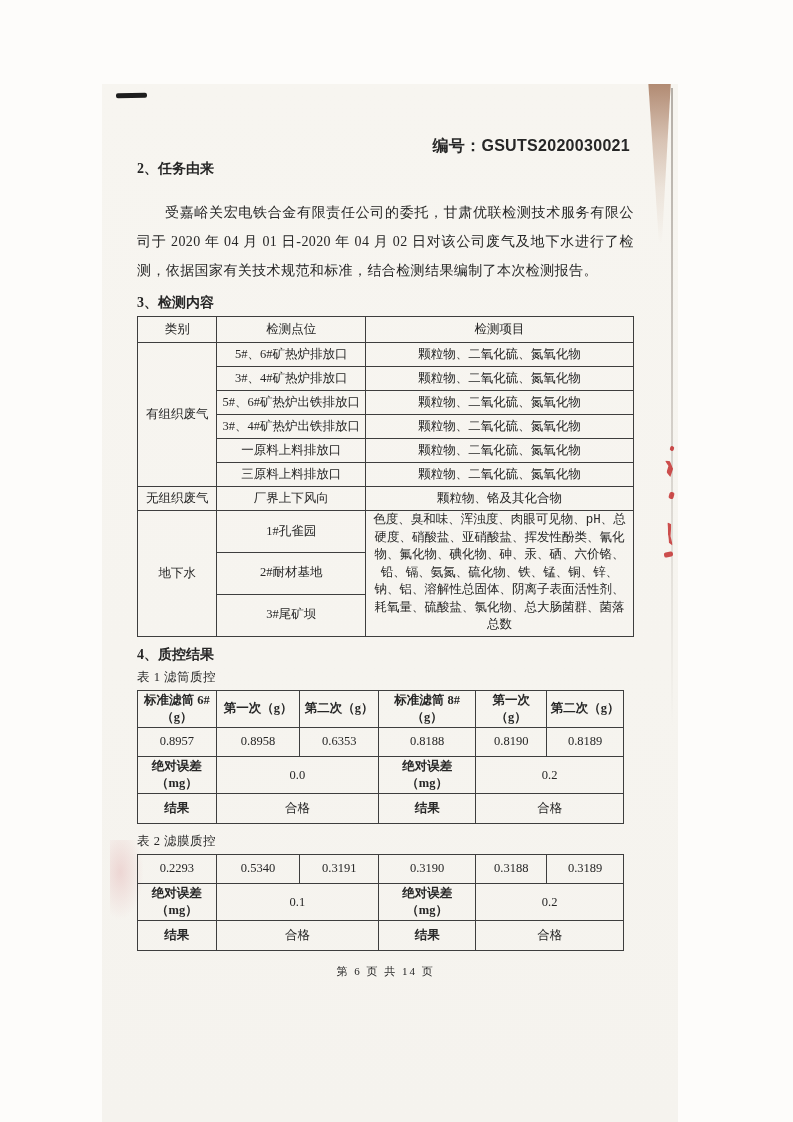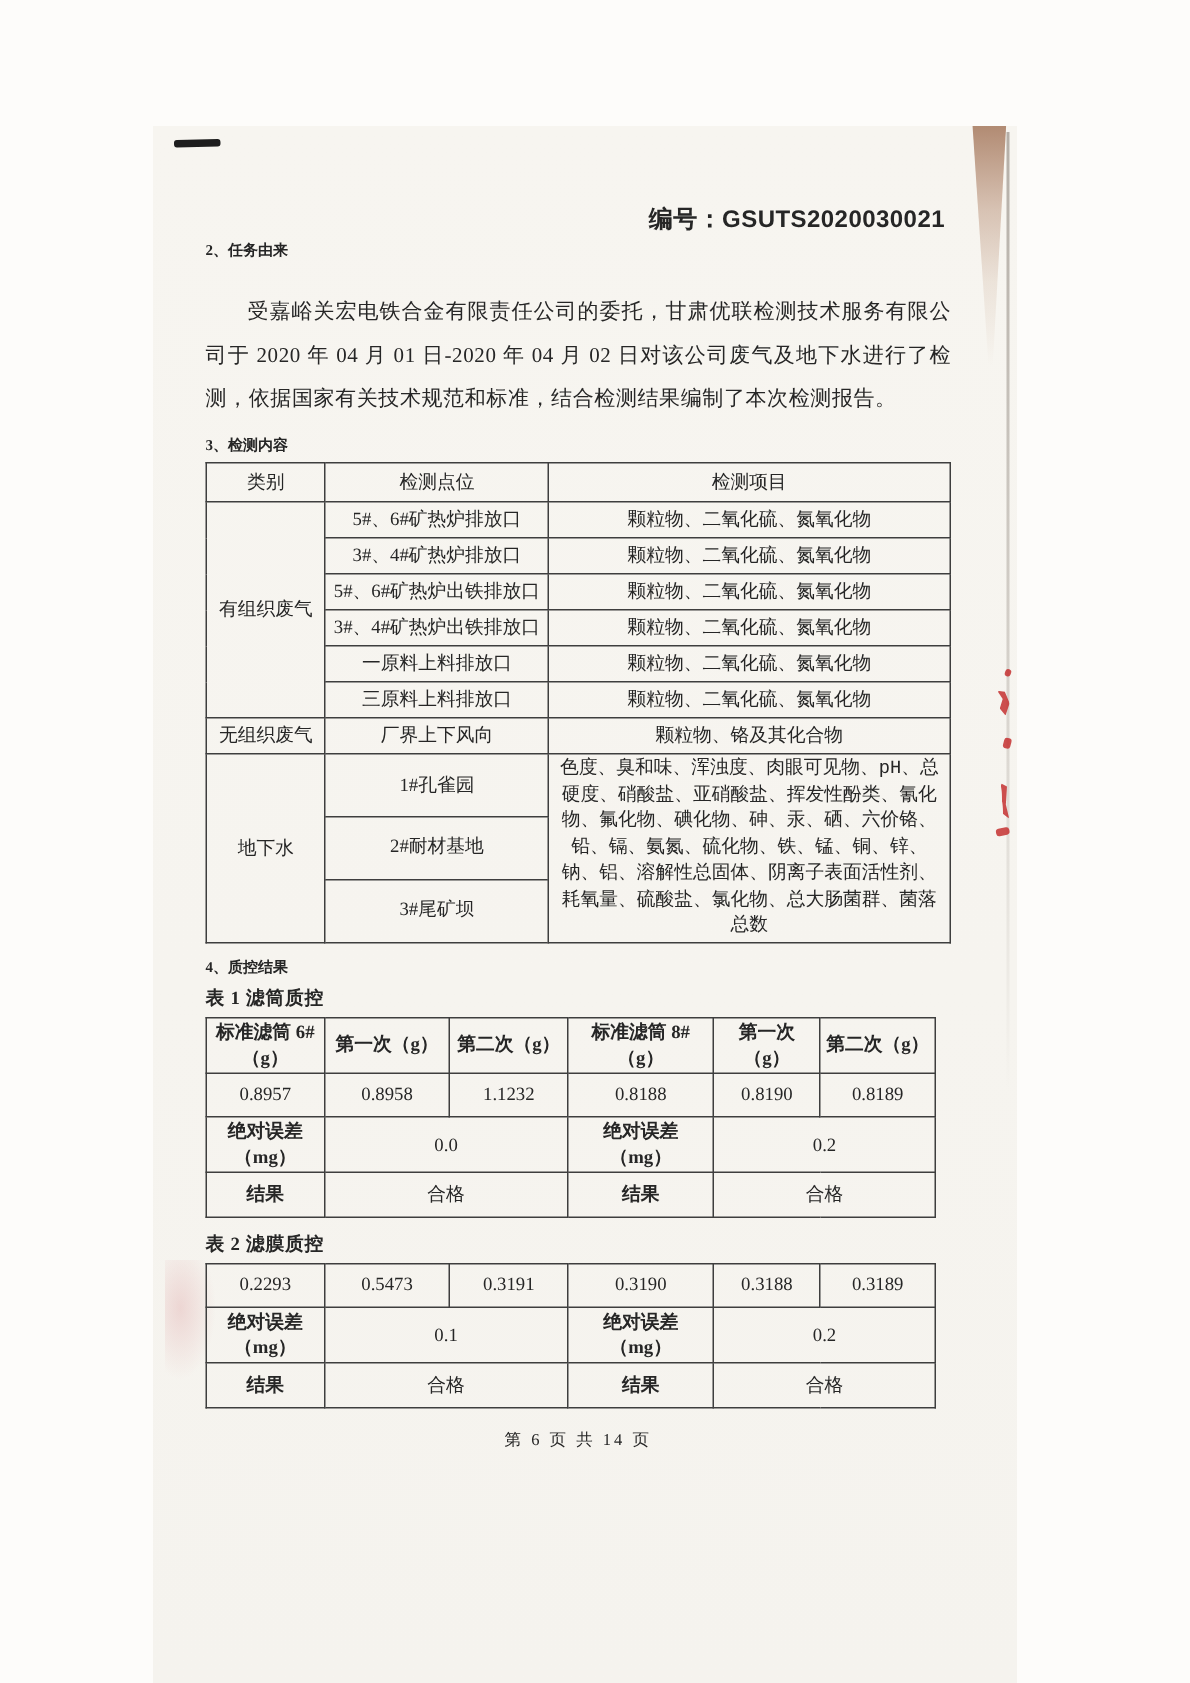--- a/index.html
+++ b/index.html
@@ -14,38 +14,38 @@
     background:linear-gradient(180deg,#f7f5f0 0%,#f6f4ef 55%,#f5f3ee 100%);
   }
   .content{
     position:absolute;left:137px;top:136px;width:497px;
   }
   .doc-number{
     text-align:right;font-size:16px;font-weight:bold;
     font-family:"Liberation Sans","DejaVu Sans",sans-serif;
     padding-right:4px;letter-spacing:.3px;
   }
-  .h-sec{font-size:10px;font-weight:bold;margin-top:3px;}
+  .h-sec{font-size:14px;font-weight:bold;margin-top:3px;}
   .para{
     margin-top:20px;margin-bottom:9px;
     font-size:14px;line-height:29px;text-align:justify;text-indent:2em;
     letter-spacing:.4px;
   }
   table{border-collapse:collapse;table-layout:fixed;}
   .tbl{width:100%;margin-top:4px;}
   .tbl td,.tbl th{
     border:1.4px solid #3e3e3e;text-align:center;vertical-align:middle;
     font-size:12.5px;font-weight:normal;padding:1px 5px;line-height:17.5px;
   }
   .tbl th{font-weight:normal;}
   .row-hdr{height:26px;}
   .row-gas{height:24px;}
   .row-gw{height:32px;}
   .cell-items-long{text-align:justify;padding:3px 7px;font-family:Liberation Mono, monospace;}
-  .caption{font-size:12.5px;margin-top:9px;letter-spacing:.5px;font-weight:bold;}
+  .caption{font-size:12.5px;margin-top:9px;letter-spacing:.5px;}
   .qtbl{width:98%;margin-top:4px;}
   .qtbl td,.qtbl th{
     border:1.4px solid #3e3e3e;text-align:center;vertical-align:middle;
     font-size:12.5px;padding:1px 3px;height:26.5px;
   }
   .qtbl th{font-weight:bold;}
   .lbl{font-weight:bold;}
   .footer{
     margin-top:13px;text-align:center;font-size:11px;letter-spacing:2px;
   }
@@ -174,21 +174,21 @@
       <th>标准滤筒 6#（g）</th>
       <th>第一次（g）</th>
       <th>第二次（g）</th>
       <th>标准滤筒 8#（g）</th>
       <th>第一次（g）</th>
       <th>第二次（g）</th>
     </tr>
     <tr>
       <td>0.8957</td>
       <td>0.8958</td>
-      <td>1.1232</td>
+      <td>0.6353</td>
       <td>0.8188</td>
       <td>0.8190</td>
       <td>0.8189</td>
     </tr>
     <tr>
       <td class="lbl">绝对误差（mg）</td>
       <td colspan="2">0.0</td>
       <td class="lbl">绝对误差（mg）</td>
       <td colspan="2">0.2</td>
     </tr>
@@ -208,21 +208,21 @@
         <col style="width:16.2%">
         <col style="width:17.2%">
         <col style="width:16.2%">
         <col style="width:20%">
         <col style="width:14.6%">
         <col style="width:15.8%">
       </colgroup>
     <tbody>
     <tr>
       <td>0.2293</td>
-      <td>0.5473</td>
+      <td>0.5340</td>
       <td>0.3191</td>
       <td>0.3190</td>
       <td>0.3188</td>
       <td>0.3189</td>
     </tr>
     <tr>
       <td class="lbl">绝对误差（mg）</td>
       <td colspan="2">0.1</td>
       <td class="lbl">绝对误差（mg）</td>
       <td colspan="2">0.2</td>

